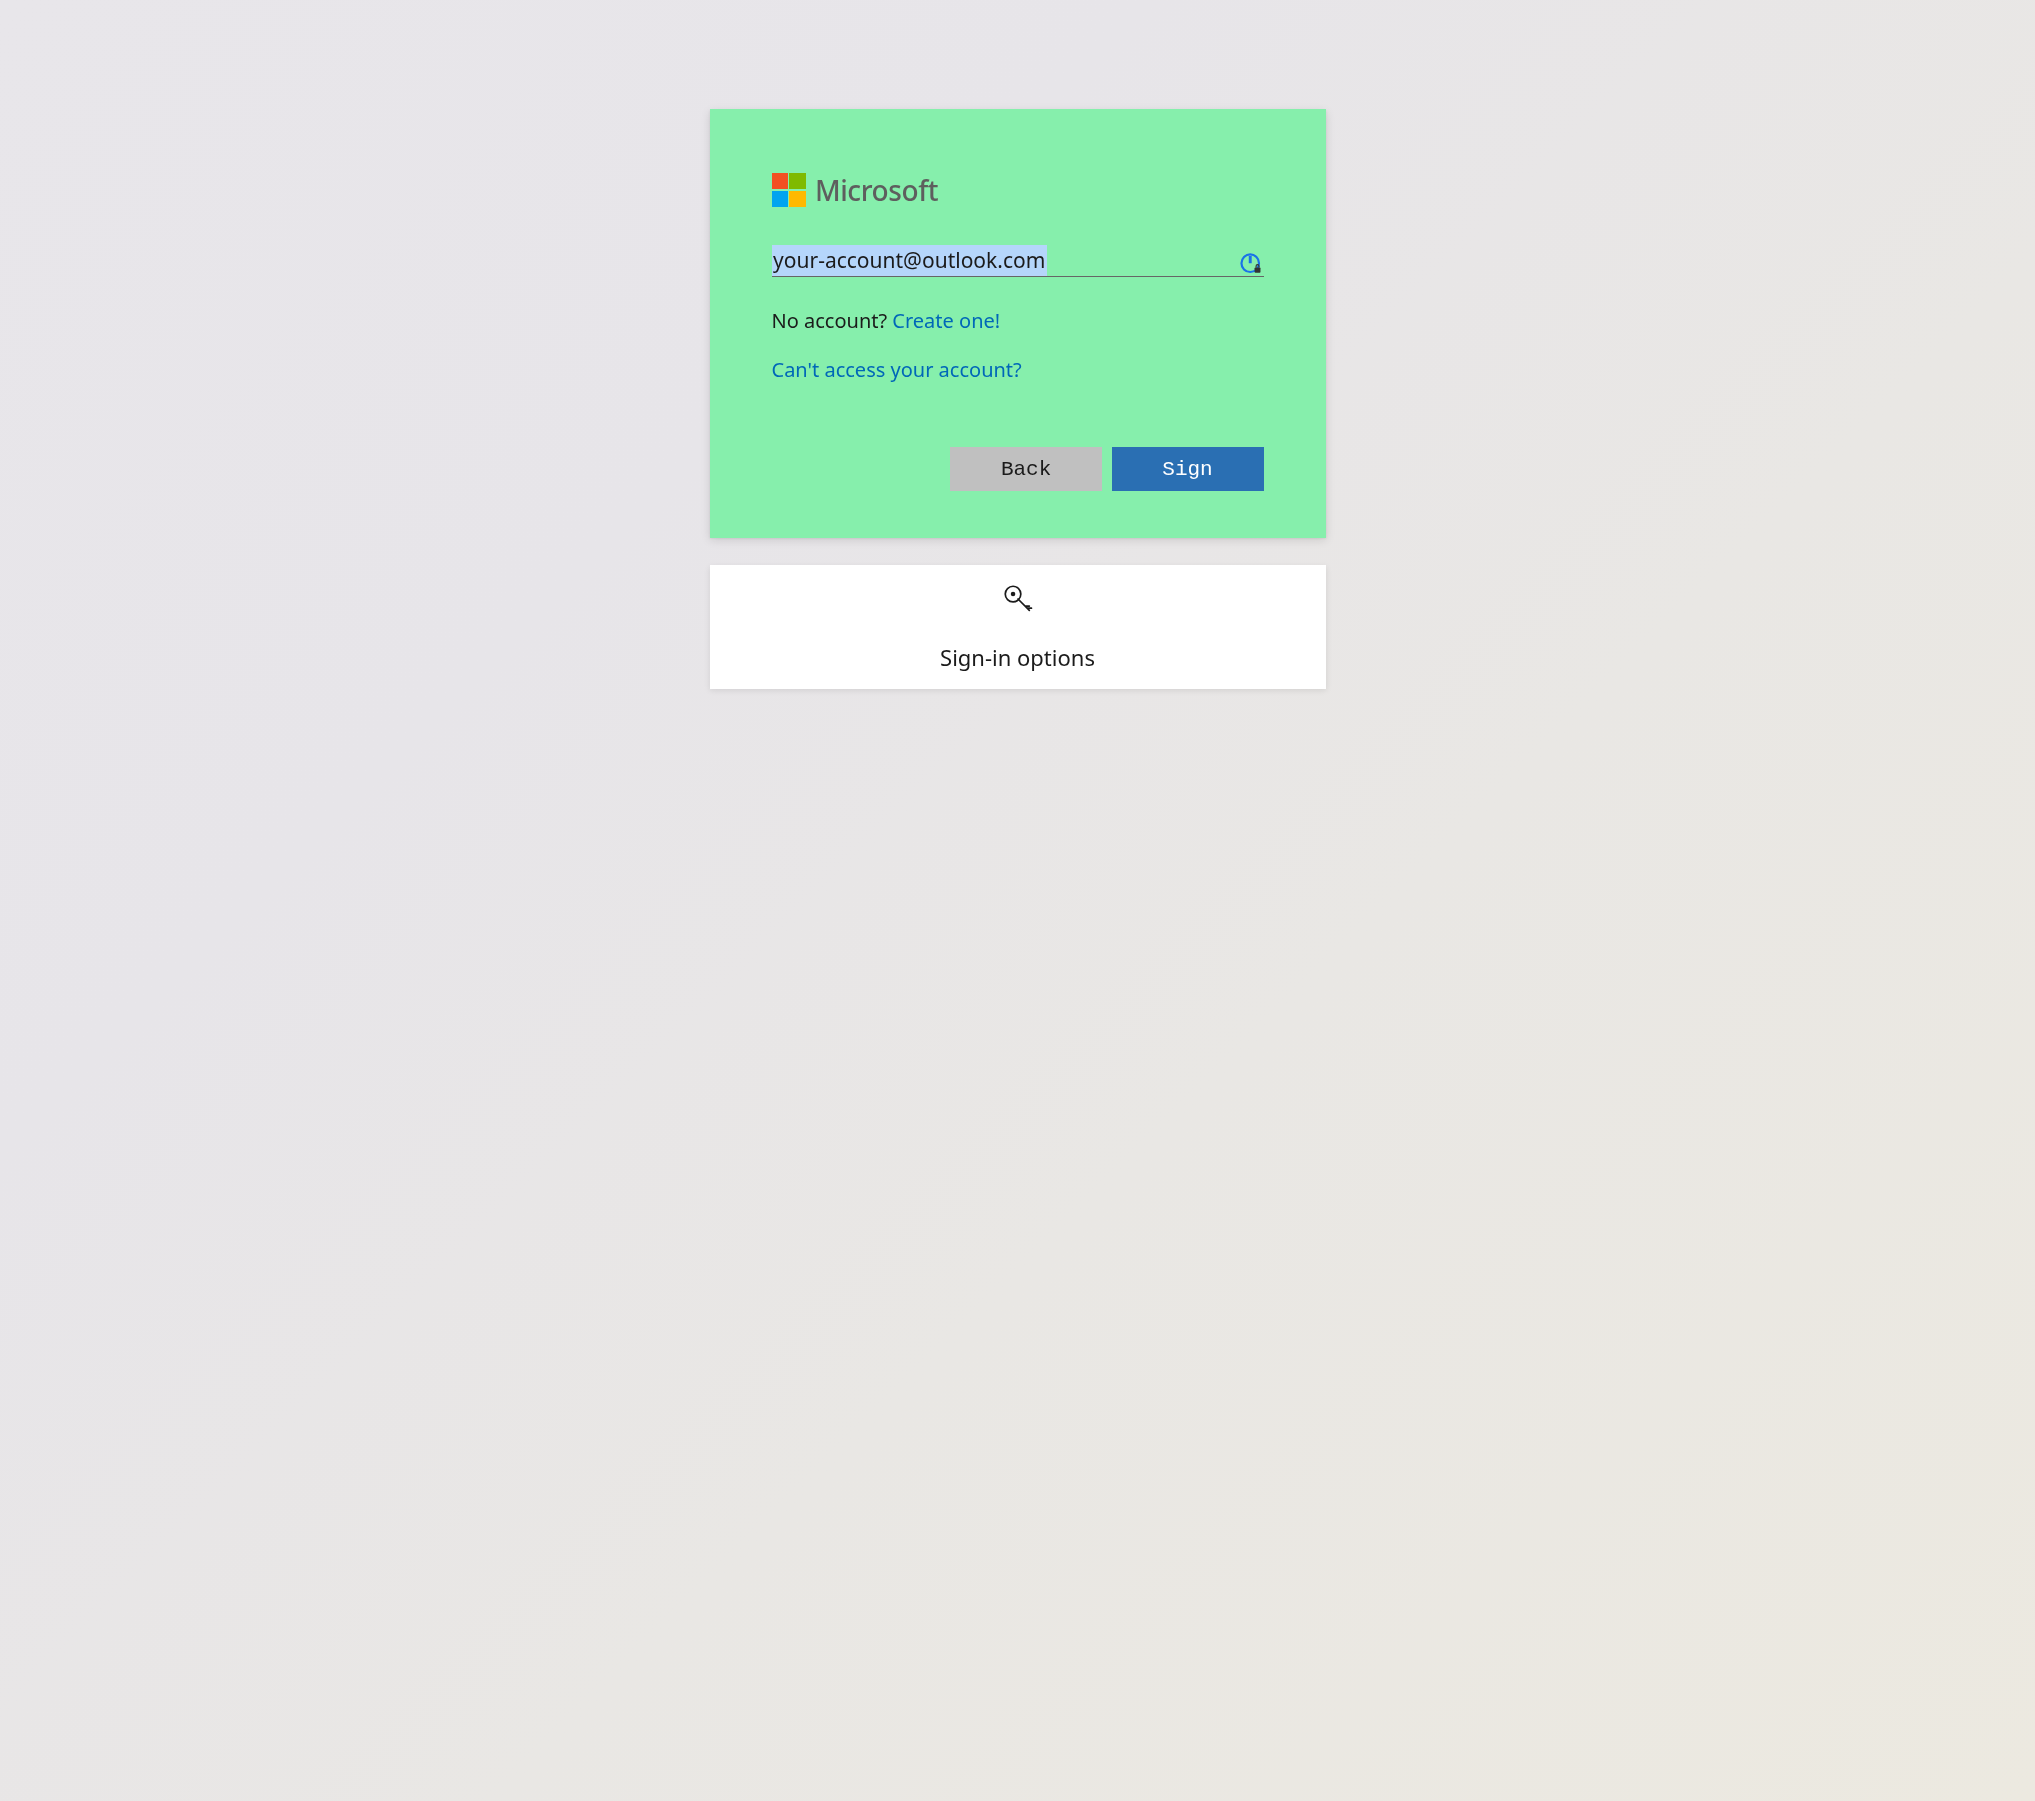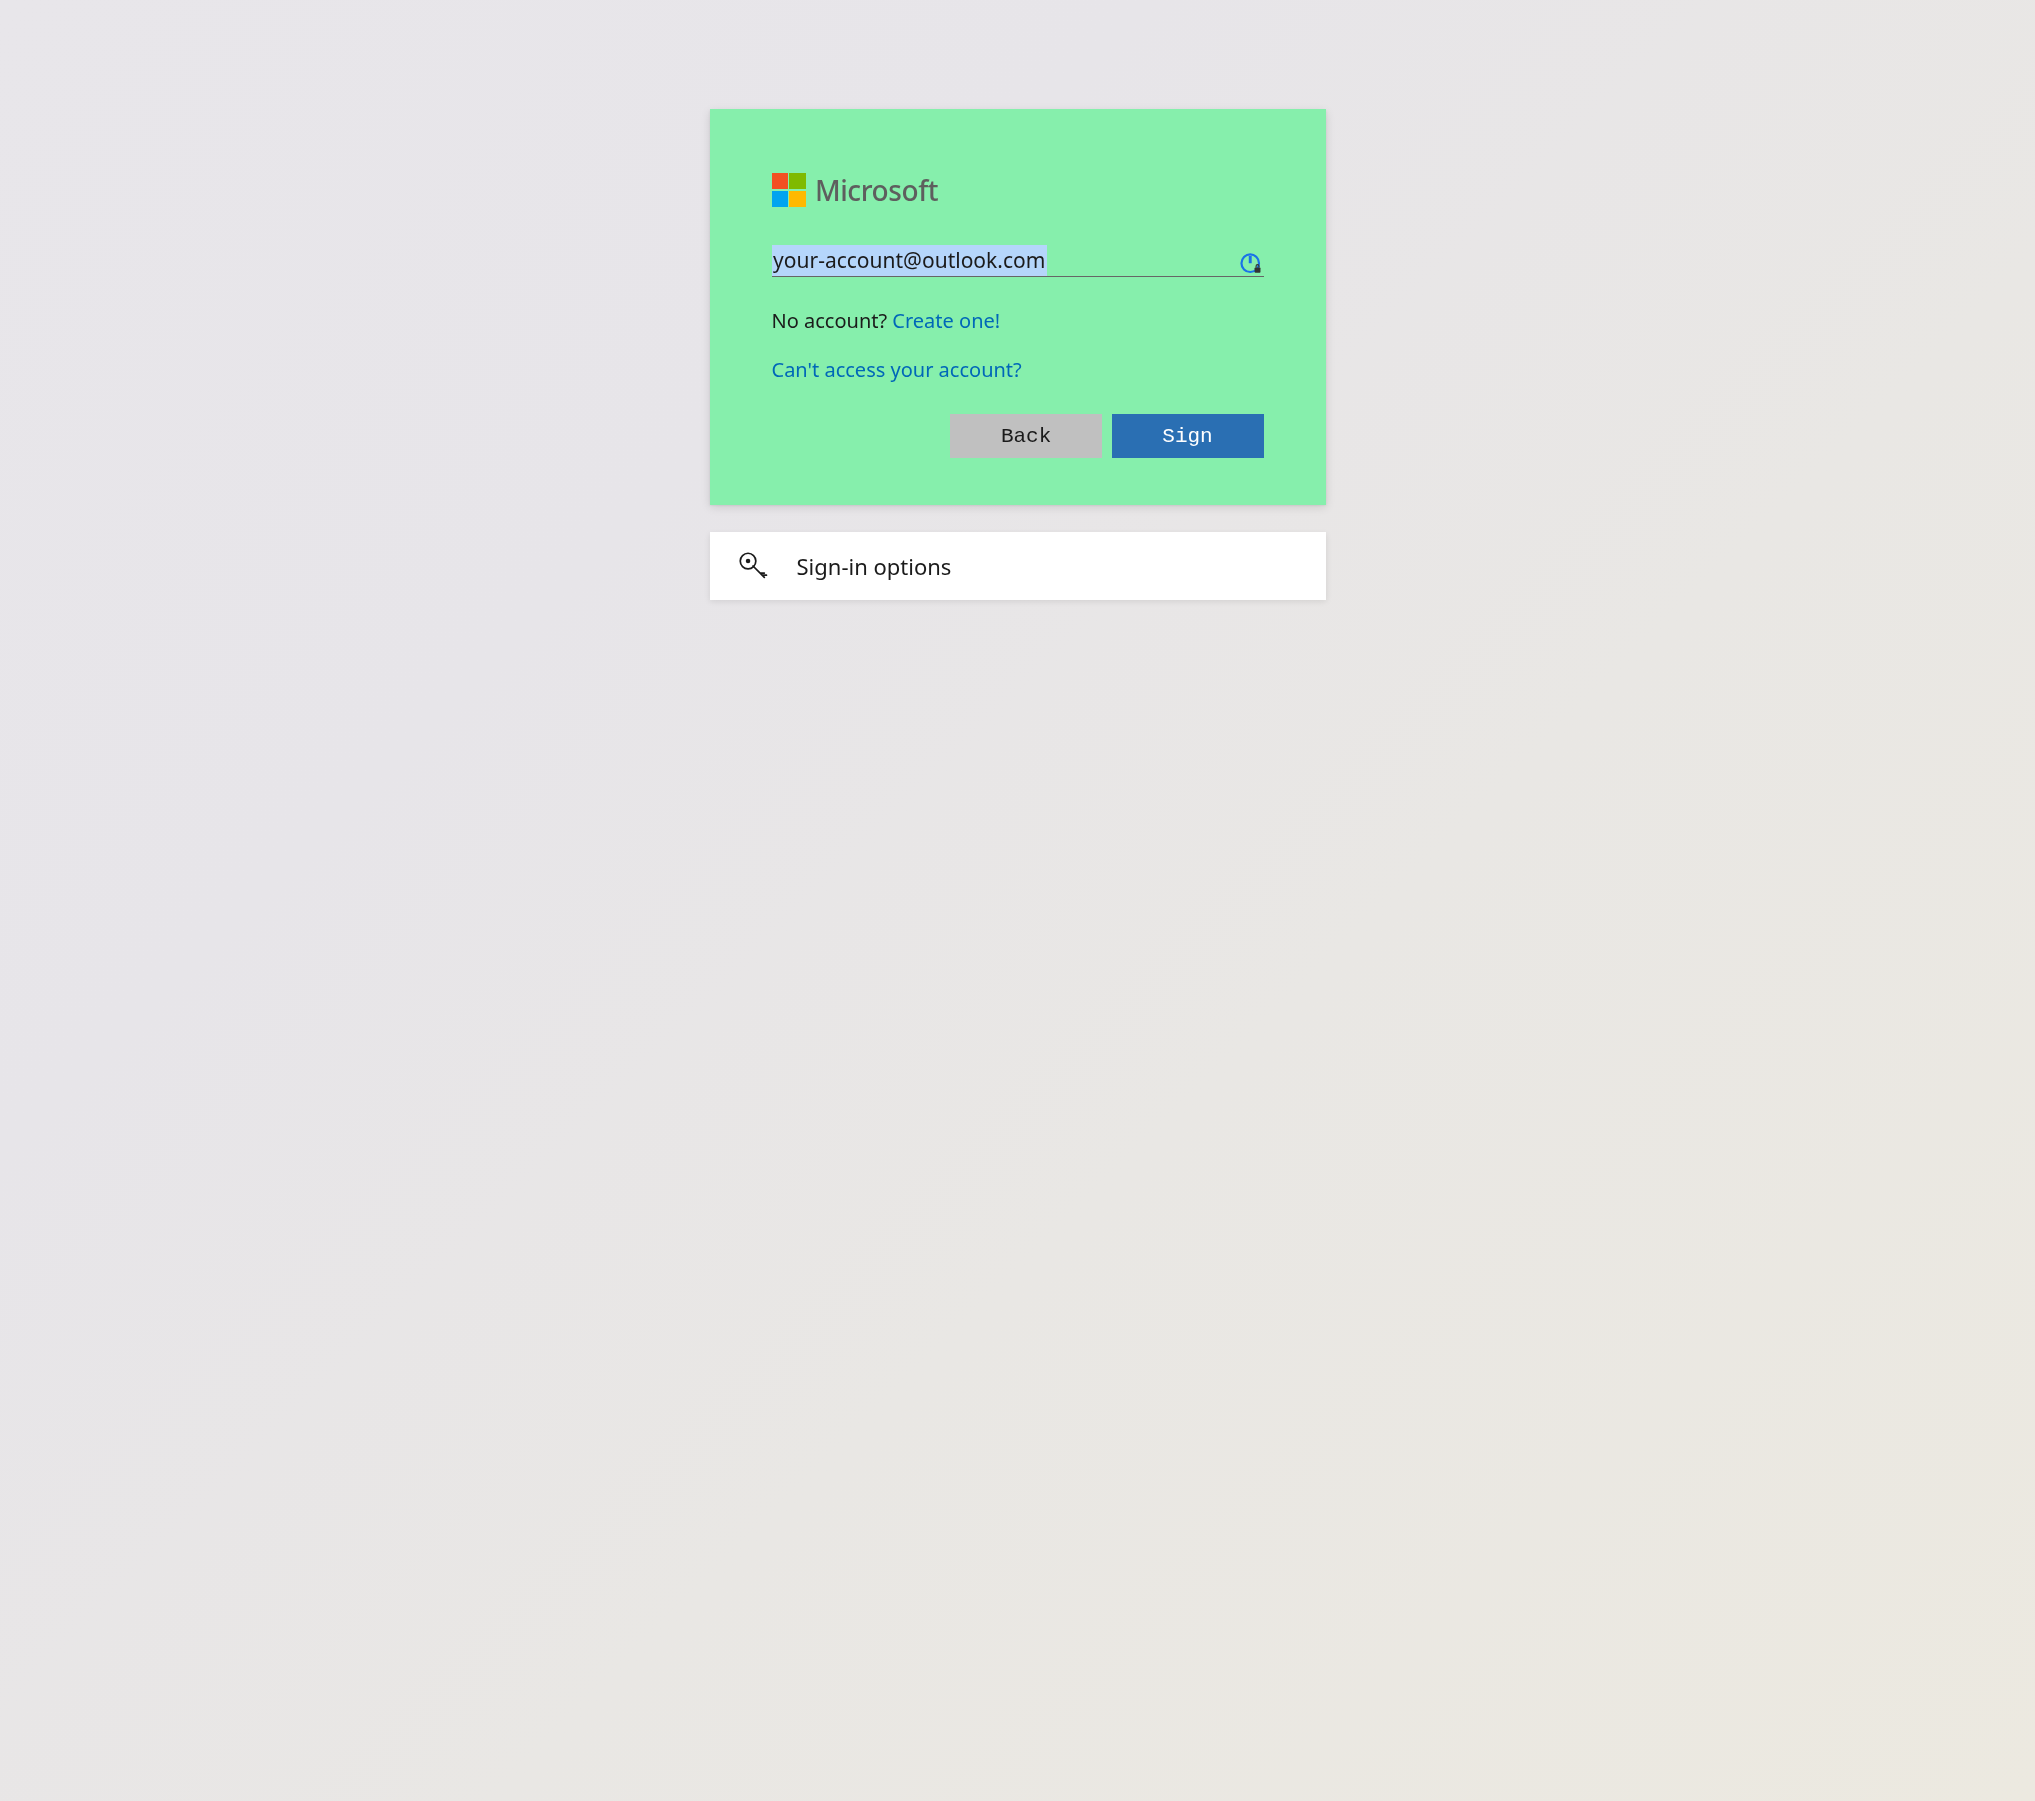--- a/index.html
+++ b/index.html
@@ -74,21 +74,21 @@
       color: #1b1b1b;
       margin-bottom: 22px;
     }
     .link {
       color: #0067b8;
       cursor: pointer;
     }
     .link-block {
       font-size: 20px;
       color: #0067b8;
-      margin-bottom: 31px;
+      margin-bottom: 64px;
       cursor: pointer;
     }
     .btn-row {
       display: flex;
       justify-content: flex-end;
       gap: 9.4px;
     }
     .btn {
       min-width: 152px;
       height: 44px;
@@ -103,20 +103,21 @@
     .options-card {
       background: #ffffff;
       width: 616px;
       margin-top: 26.5px;
       padding: 17px 26.5px;
       display: flex;
       align-items: center;
       gap: 26.5px;
       box-shadow: 0 1.6px 6.2px rgba(0,0,0,0.10);
       cursor: pointer;
+      flex-direction: column;
     }
     .key-icon {
       width: 34px; height: 34px;
     }
     .options-label {
       font-size: 22px;
       color: #1b1b1b;
     }
   </style>
 </head>

